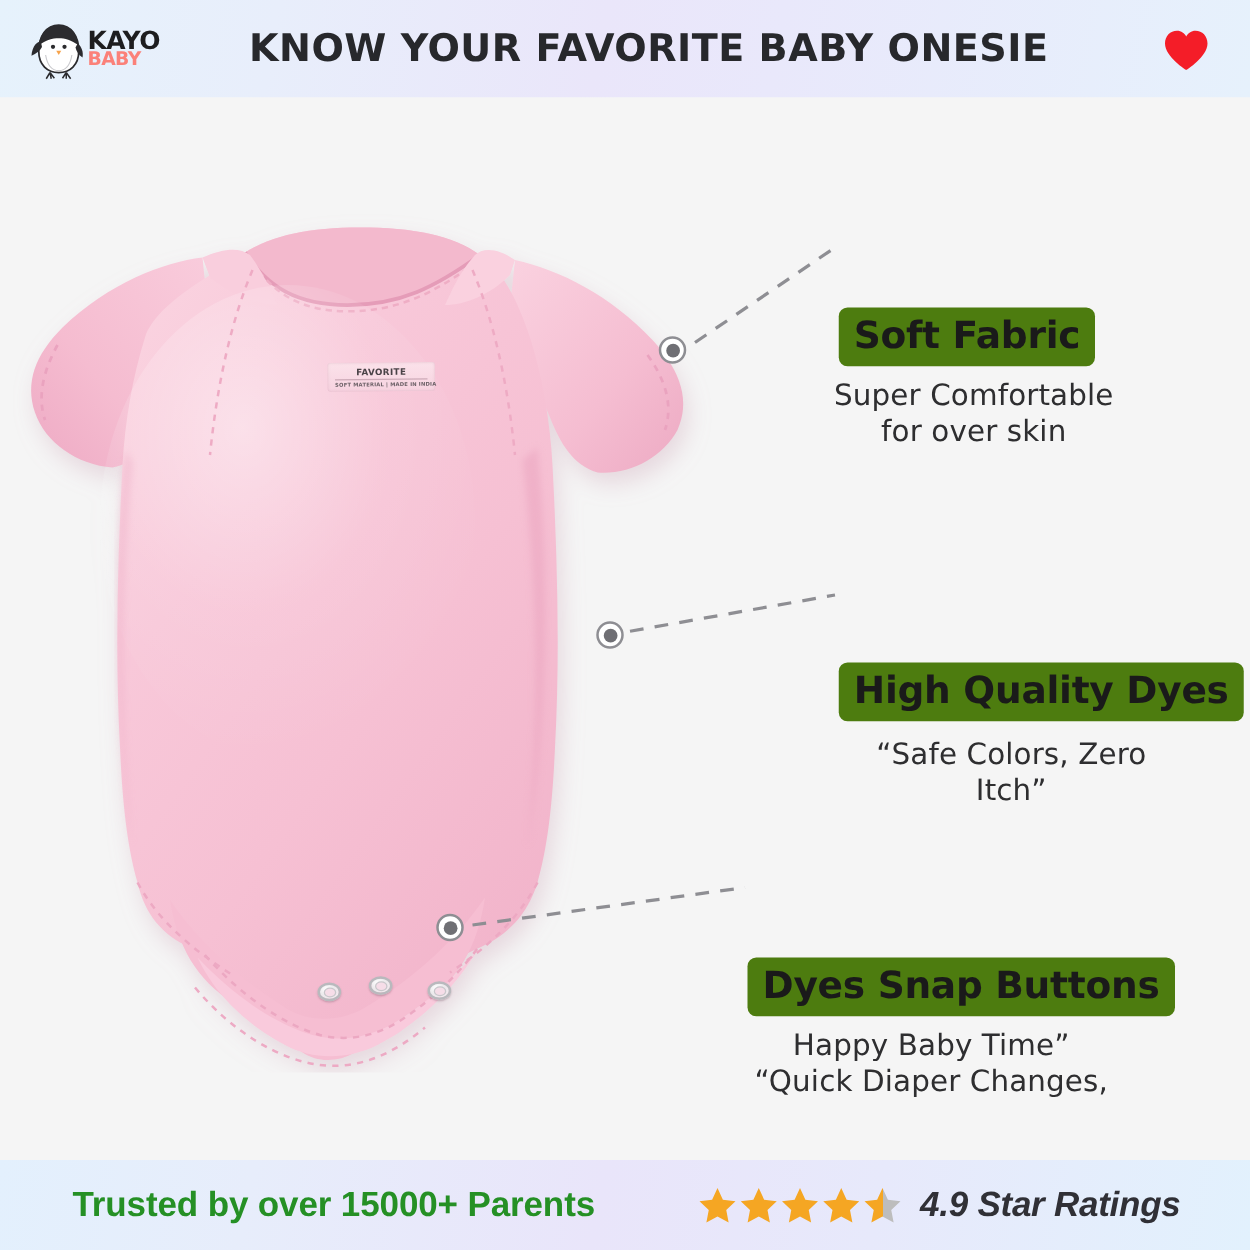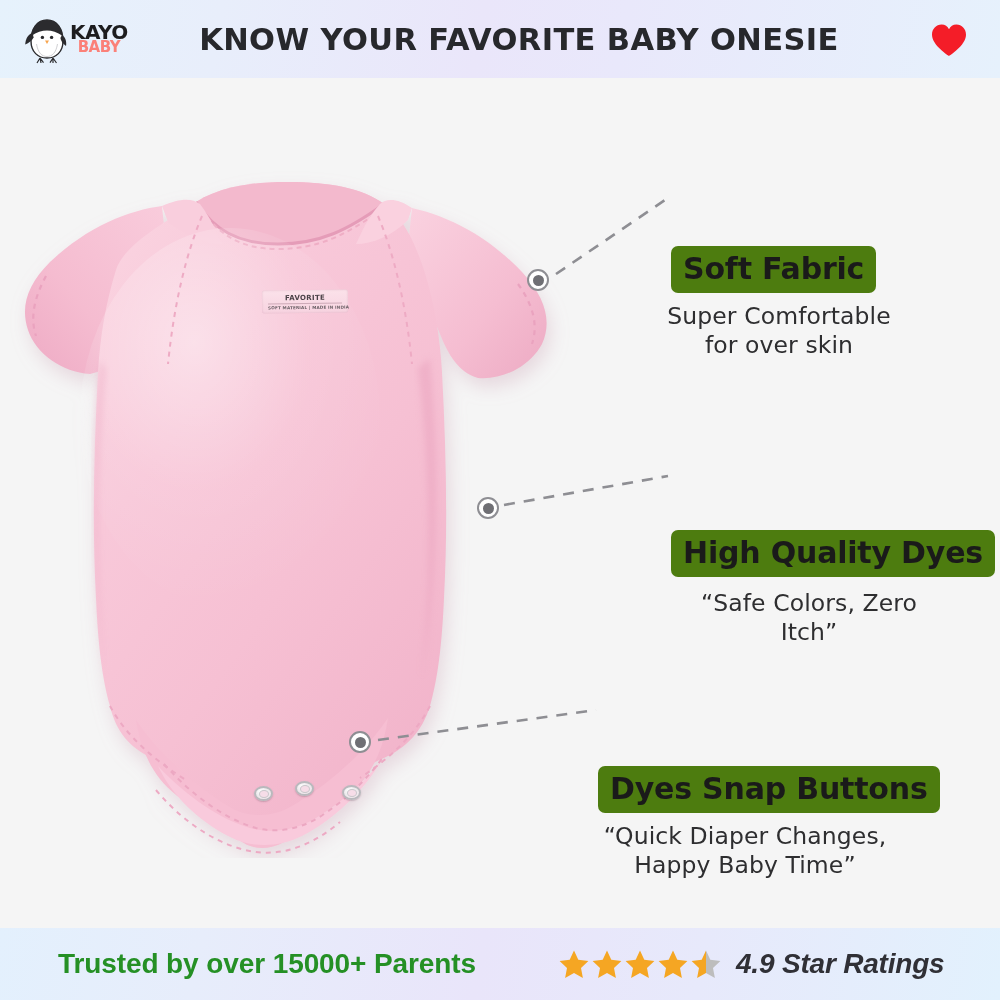--- a/index.html
+++ b/index.html
@@ -16,21 +16,21 @@
     position:absolute; left:0; top:0; width:1000px; height:78px;
     background:linear-gradient(100deg,#e6f2fc 0%,#e8eefb 22%,#eae6fa 48%,#e9e8fb 62%,#e6f1fc 100%);
     display:flex; align-items:center;
   }
   .logo-wrap {
     position:absolute; left:24px; top:10px;
     width:118px; height:58px;
     display:flex; align-items:center; gap:2px;
   }
   .penguin { width:46px; height:52px; flex:0 0 auto; }
-  .logo-text { display:flex; flex-direction:column; line-height:0.92; margin-left:-2px;align-items:center; }
+  .logo-text { display:flex; flex-direction:column; line-height:0.92; margin-left:-2px; }
   .logo-kayo {
     font-size:20px; font-weight:900; letter-spacing:-0.5px; color:#1d1d1f;
     font-family:"DejaVu Sans", sans-serif;
   }
   .logo-baby {
     font-size:15px; font-weight:900; letter-spacing:-0.5px; color:#fb8179;
     font-family:"DejaVu Sans", sans-serif;
   }
   .header-title {
     position:absolute; left:0; top:0; width:1000px; height:78px;
@@ -318,22 +318,22 @@
   <div class="callout" id="callout-2">
     <div class="callout-chip">High Quality Dyes</div>
     <div class="callout-sub">
       <div>“Safe Colors, Zero Itch”</div>
     </div>
   </div>
 
   <div class="callout" id="callout-3">
     <div class="callout-chip">Dyes Snap Buttons</div>
     <div class="callout-sub">
+      <div>Happy Baby Time”</div>
       <div>“Quick Diaper Changes,</div>
-      <div>Happy Baby Time”</div>
     </div>
   </div>
 </div>
 
 <div class="footer">
   <div class="footer-trust">Trusted by over 15000+ Parents</div>
 
   <div class="footer-rating">
     <div class="stars">
       <svg width="32" height="32" viewBox="0 0 32 32">

